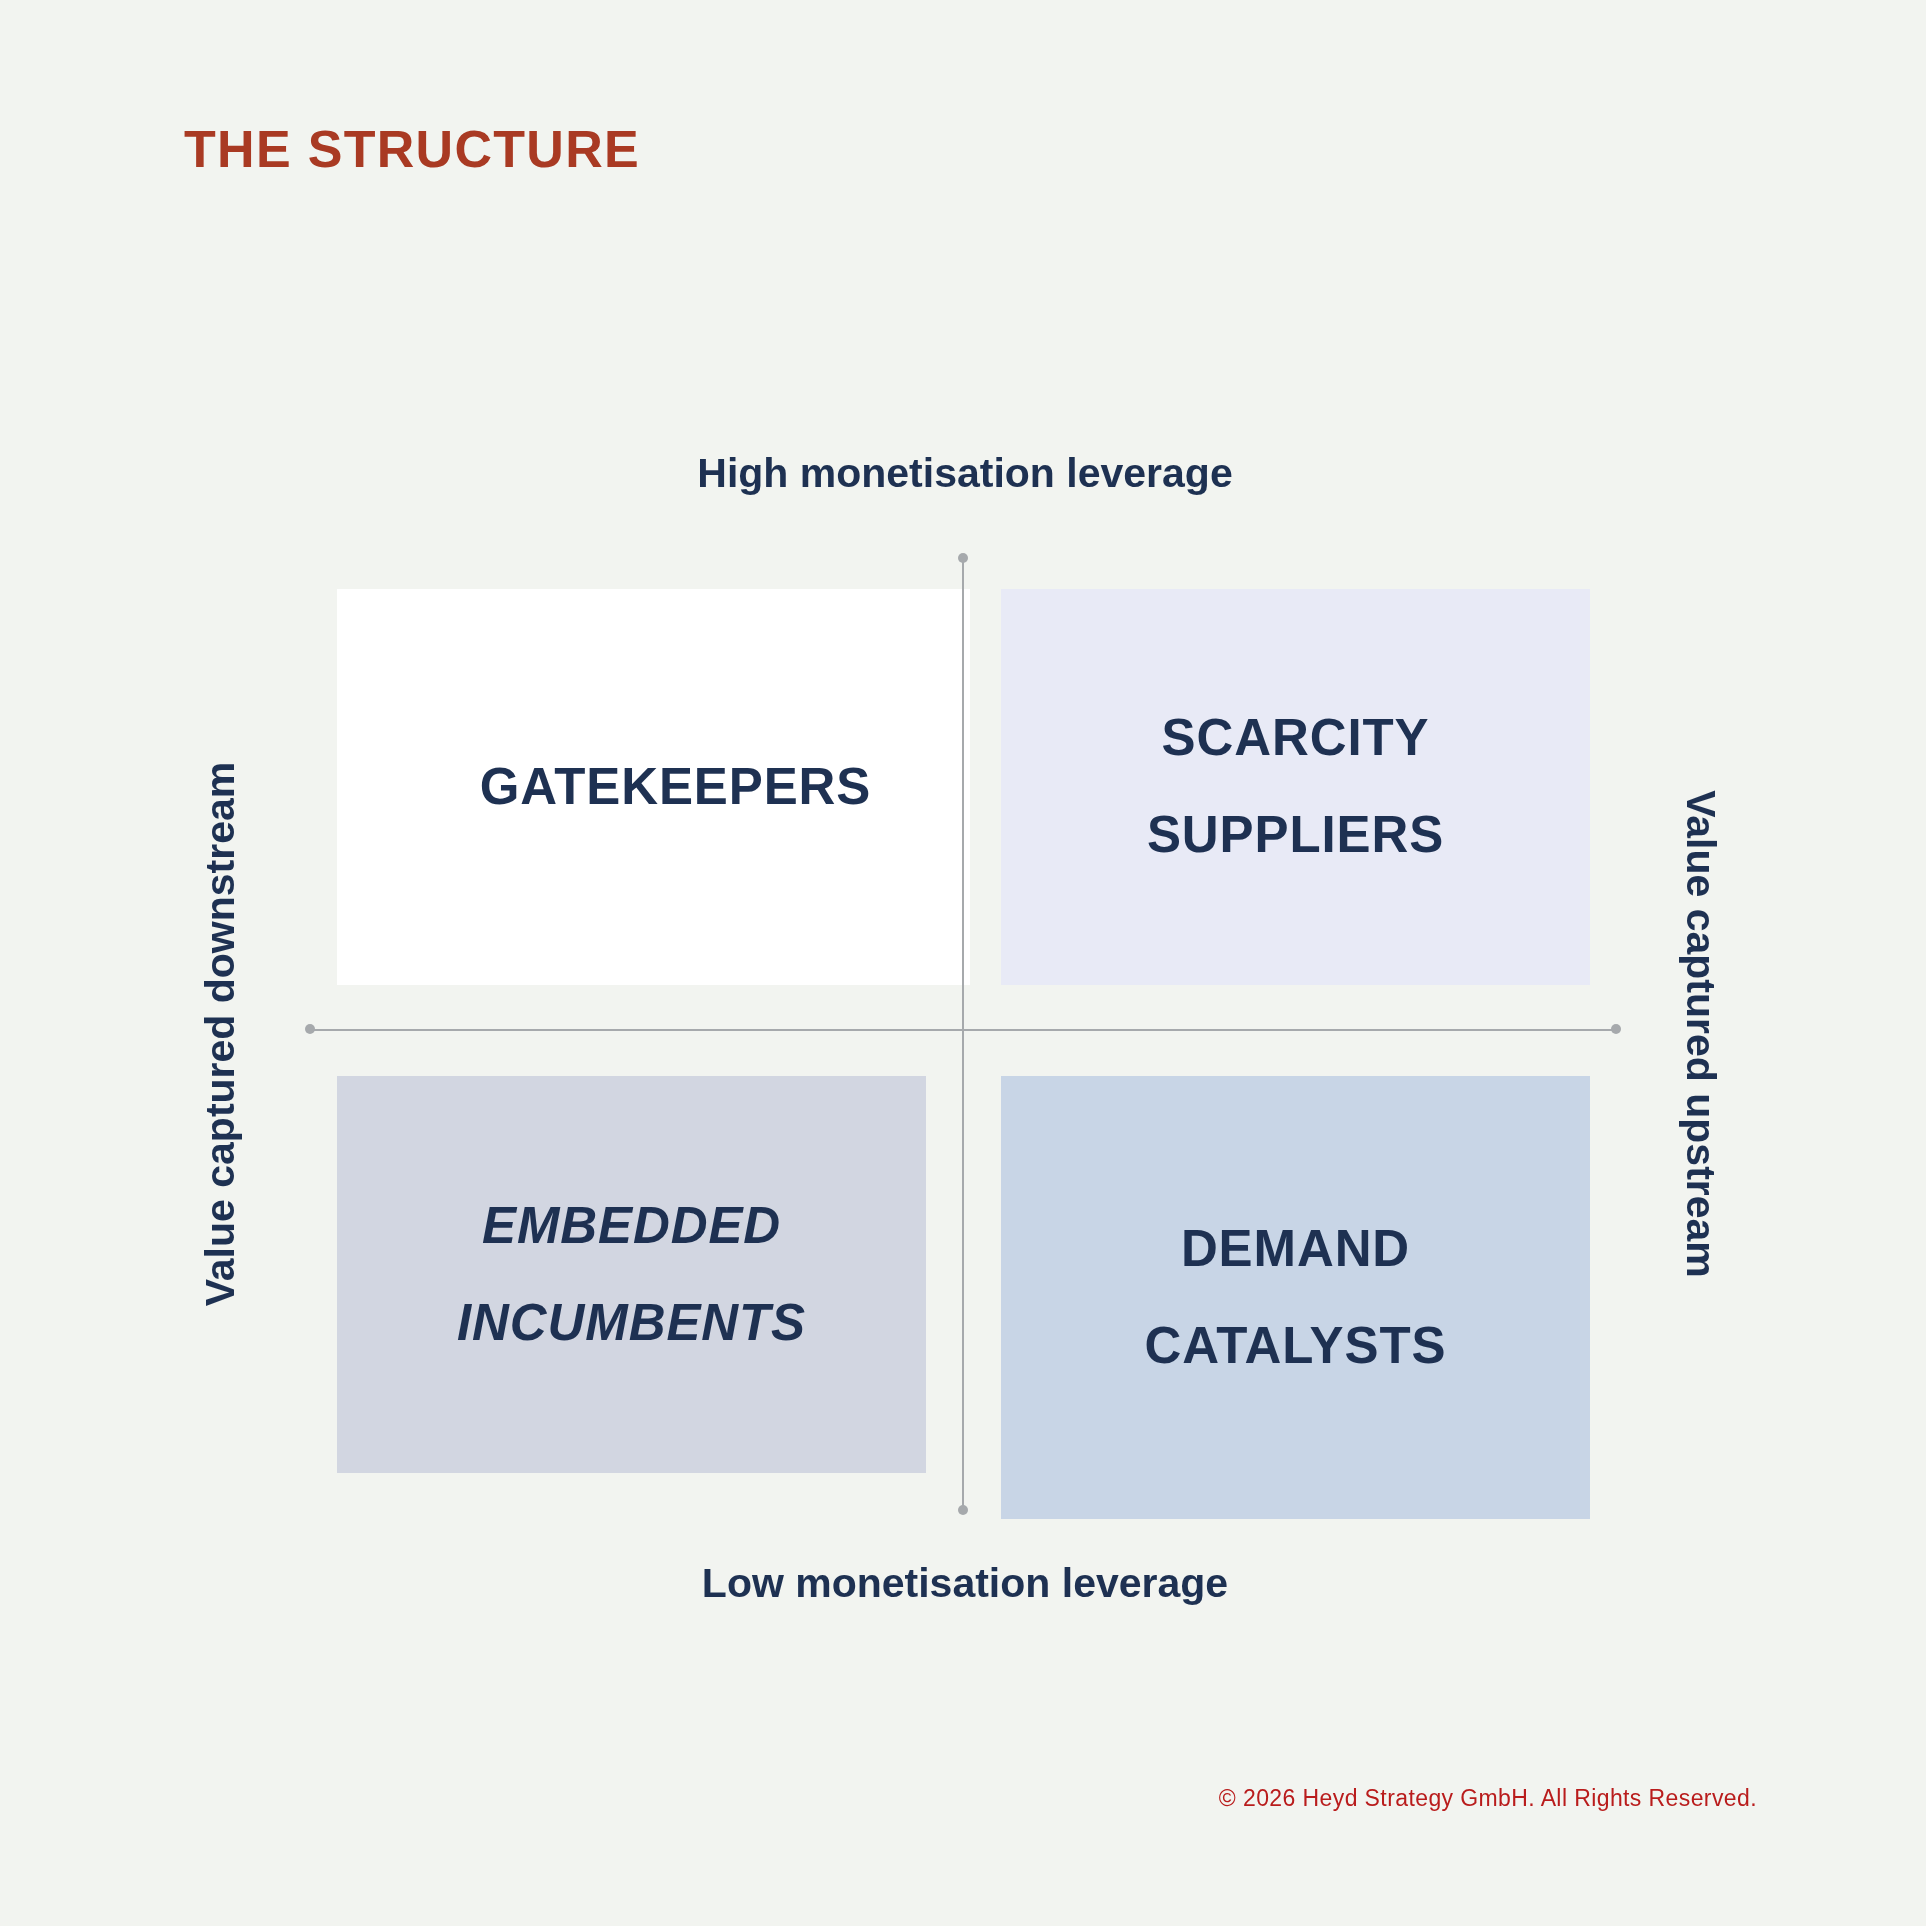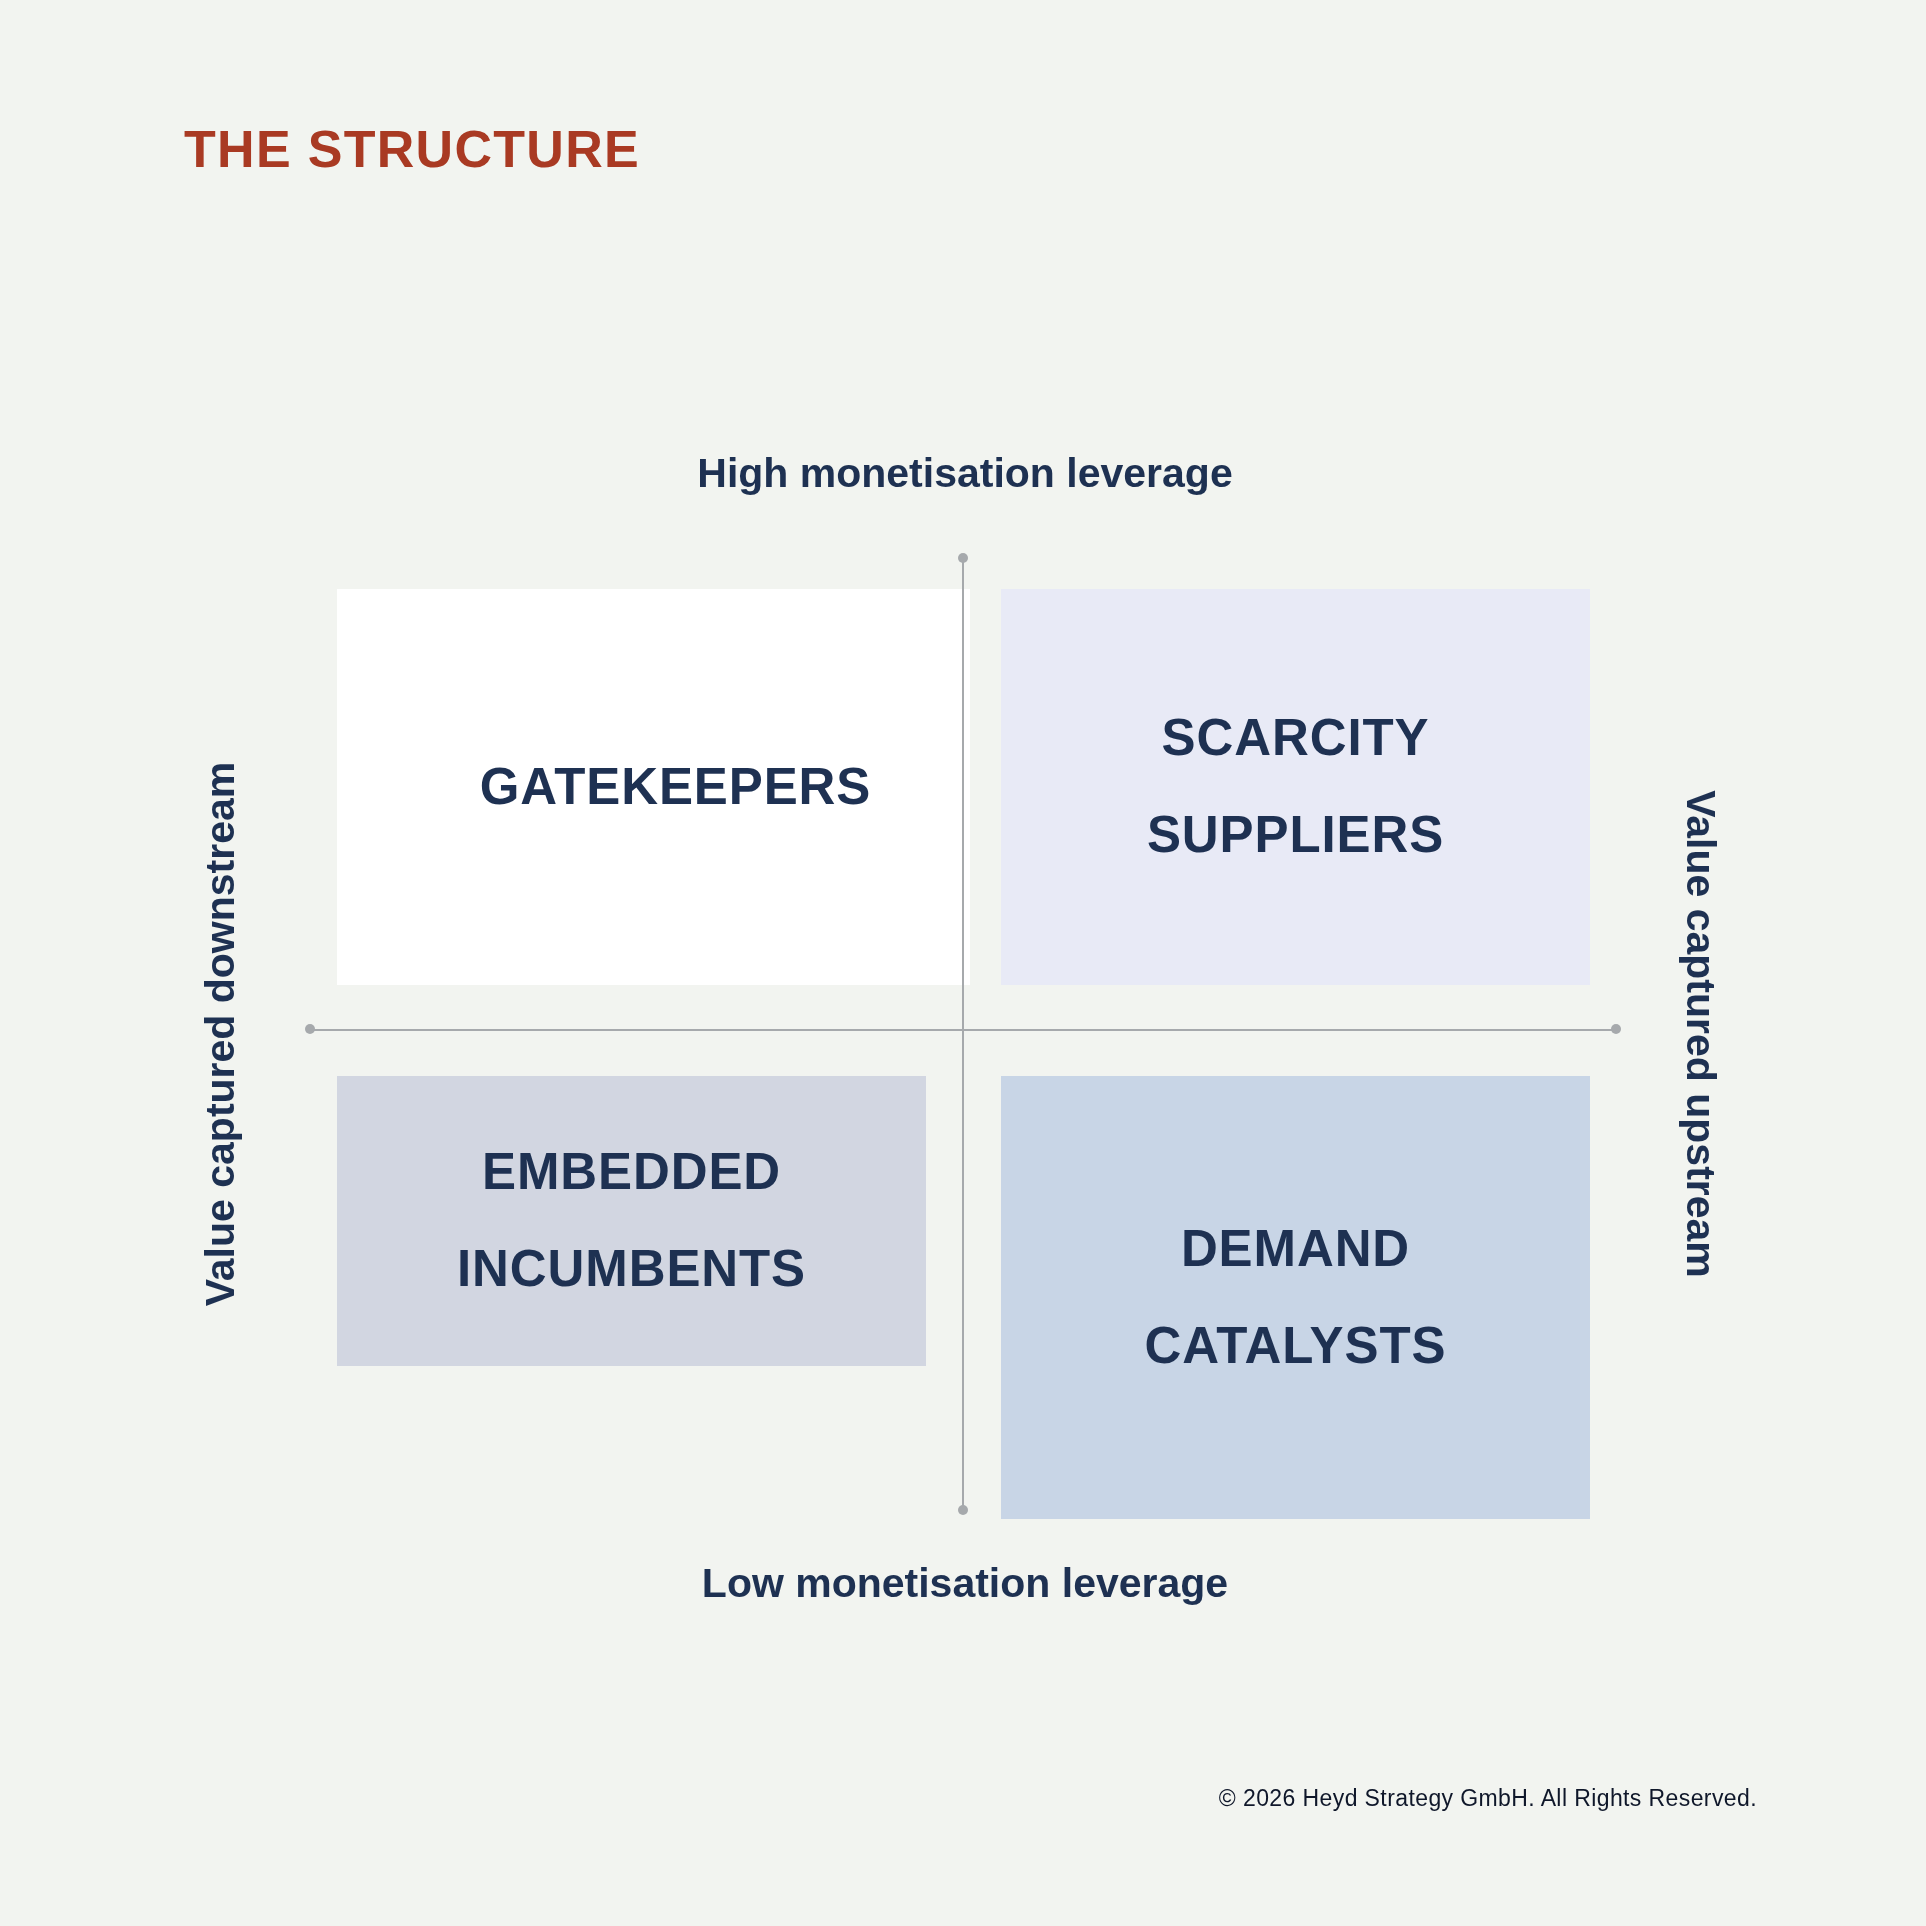--- a/index.html
+++ b/index.html
@@ -78,21 +78,21 @@
   .quadrant {
     position: absolute;
     width: 589px;
     height: 396px;
     display: flex;
     align-items: center;
     justify-content: center;
   }
   .q-top-left     { left: 337px;  top: 589px; padding-left: 44px; }
   .q-top-right    { left: 1001px; top: 589px; }
-  .q-bottom-left  { left: 337px;  top: 1076px; height: 290px; }
+  .q-bottom-left  { left: 337px;  top: 1076px; height: 397px; font-style: italic; }
   .q-bottom-right { left: 1001px; top: 1076px; height: 443px; }
 
   .quadrant-label {
     width: 454px;
     text-align: center;
     font-size: 51px;
     font-weight: 700;
     letter-spacing: 0.9px;
     line-height: 1.9;
   }
@@ -141,16 +141,16 @@
   </div>
 
   <div class="axis-line h" style="background: rgb(166, 169, 172);"></div>
   <div class="axis-line v" style="background: rgb(166, 169, 172);"></div>
 
   <div class="axis-dot dot-x-left" style="background: rgb(166, 169, 172);"></div>
   <div class="axis-dot dot-x-right" style="background: rgb(166, 169, 172);"></div>
   <div class="axis-dot dot-y-top" style="background: rgb(166, 169, 172);"></div>
   <div class="axis-dot dot-y-bottom" style="background: rgb(166, 169, 172);"></div>
 
-  <div class="footer" style="color: #0f172a;">© 2026 Heyd Strategy GmbH. All Rights Reserved.</div>
+  <div class="footer" style="color: #b91c1c;">© 2026 Heyd Strategy GmbH. All Rights Reserved.</div>
 
 </div>
 
 
 </body></html>

